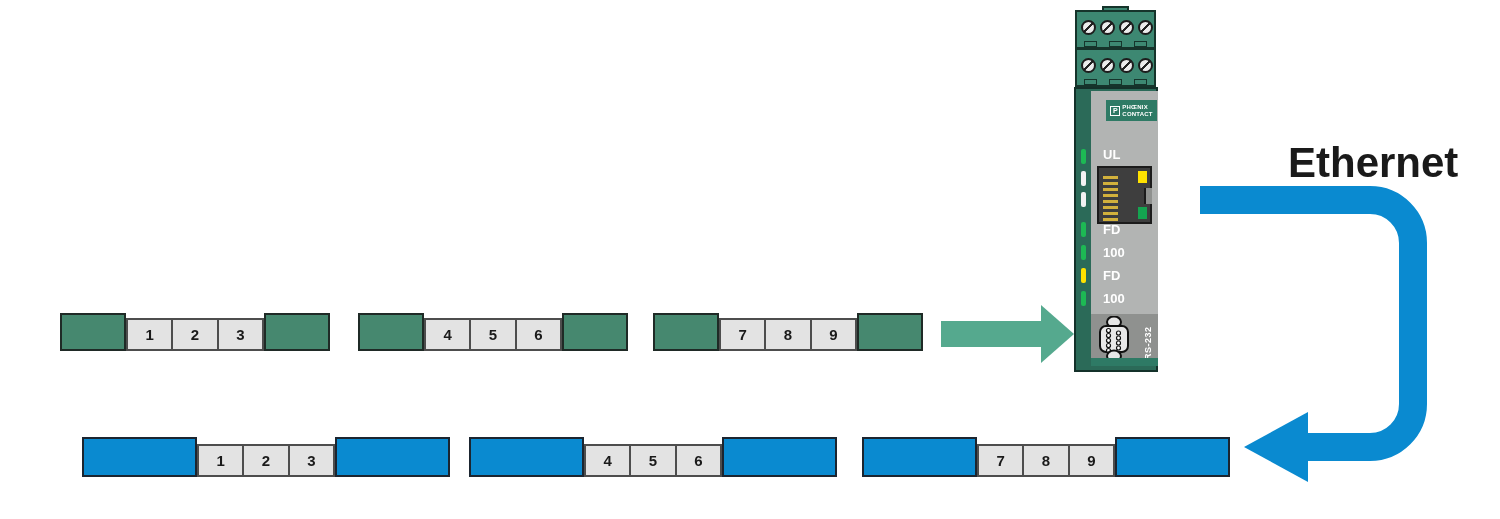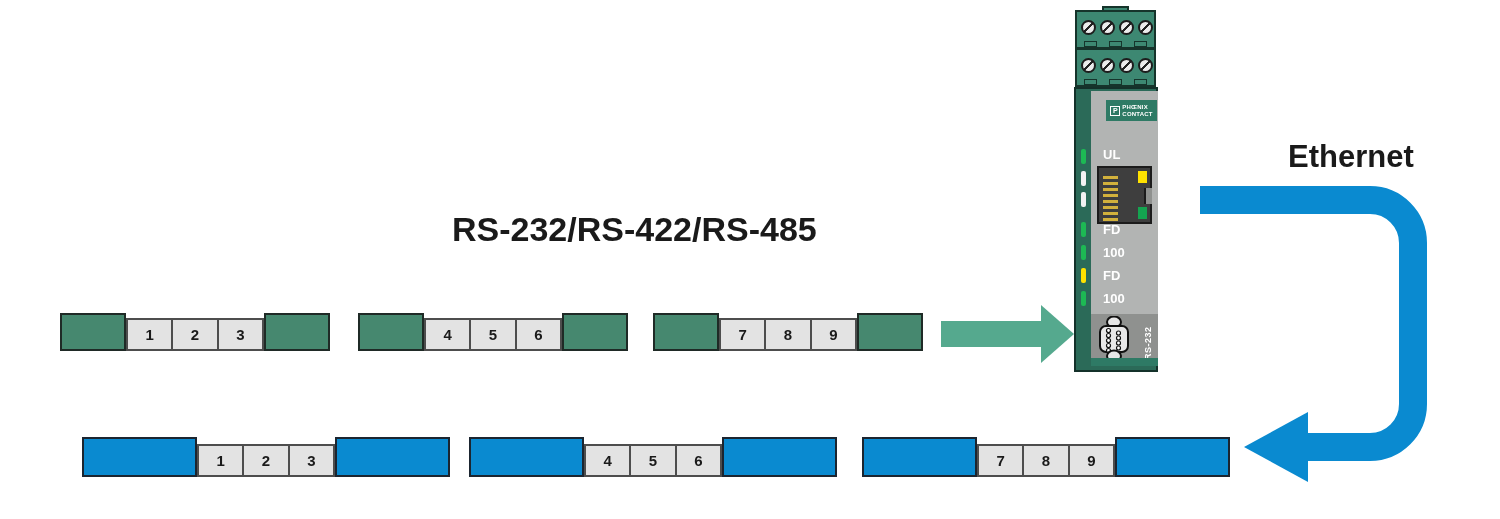--- a/index.html
+++ b/index.html
@@ -2,21 +2,21 @@
 <html><head>
 <meta charset="utf-8">
 <style>
   html,body{margin:0;padding:0;background:#fff;}
   .stage{
     position:relative;width:1500px;height:519px;background:#ffffff;overflow:hidden;
     font-family:"Liberation Sans",sans-serif;
   }
   .title{position:absolute;font-weight:bold;color:#1a1a1a;white-space:nowrap;}
   .serial-title{left:452px;top:210px;font-size:34px;}
-  .ethernet-title{left:1288px;top:139px;font-size:31px;}
+  .ethernet-title{left:1288px;top:139px;font-size:42px;}
 
   
   .packet{position:absolute;display:flex;align-items:flex-start;}
   .block{box-sizing:border-box;border:2px solid #1f2a26;}
   .packet.serial .block{width:66px;height:38px;background:#46886f;}
   .packet.ethernet .block{width:115px;height:40px;background:#0a8ad0;border-color:#1b2530;}
   .cells{display:flex;width:138px;}
   .packet.serial .cells{margin-top:5px;height:33px;}
   .packet.ethernet .cells{margin-top:7px;height:33px;}
   .cell{
@@ -62,21 +62,20 @@
     position:absolute;right:5px;top:2px;height:44px;color:#fff;font-weight:bold;font-size:9px;
     writing-mode:vertical-rl;transform:rotate(180deg);letter-spacing:.5px;
   }
   .arrow-svg{position:absolute;}
 </style>
 </head>
 <body>
 
 <div class="stage">
 
-  <div class="title serial-title">RS-232/RS-422/RS-485</div>
   <div class="title ethernet-title">Ethernet</div>
 
   <div class="packet serial" style="left:60px;top:313px;">
     <div class="block"></div>
     <div class="cells">
       <div class="cell">1</div>
       <div class="cell">2</div>
       <div class="cell">3</div>
     </div>
     <div class="block"></div>

